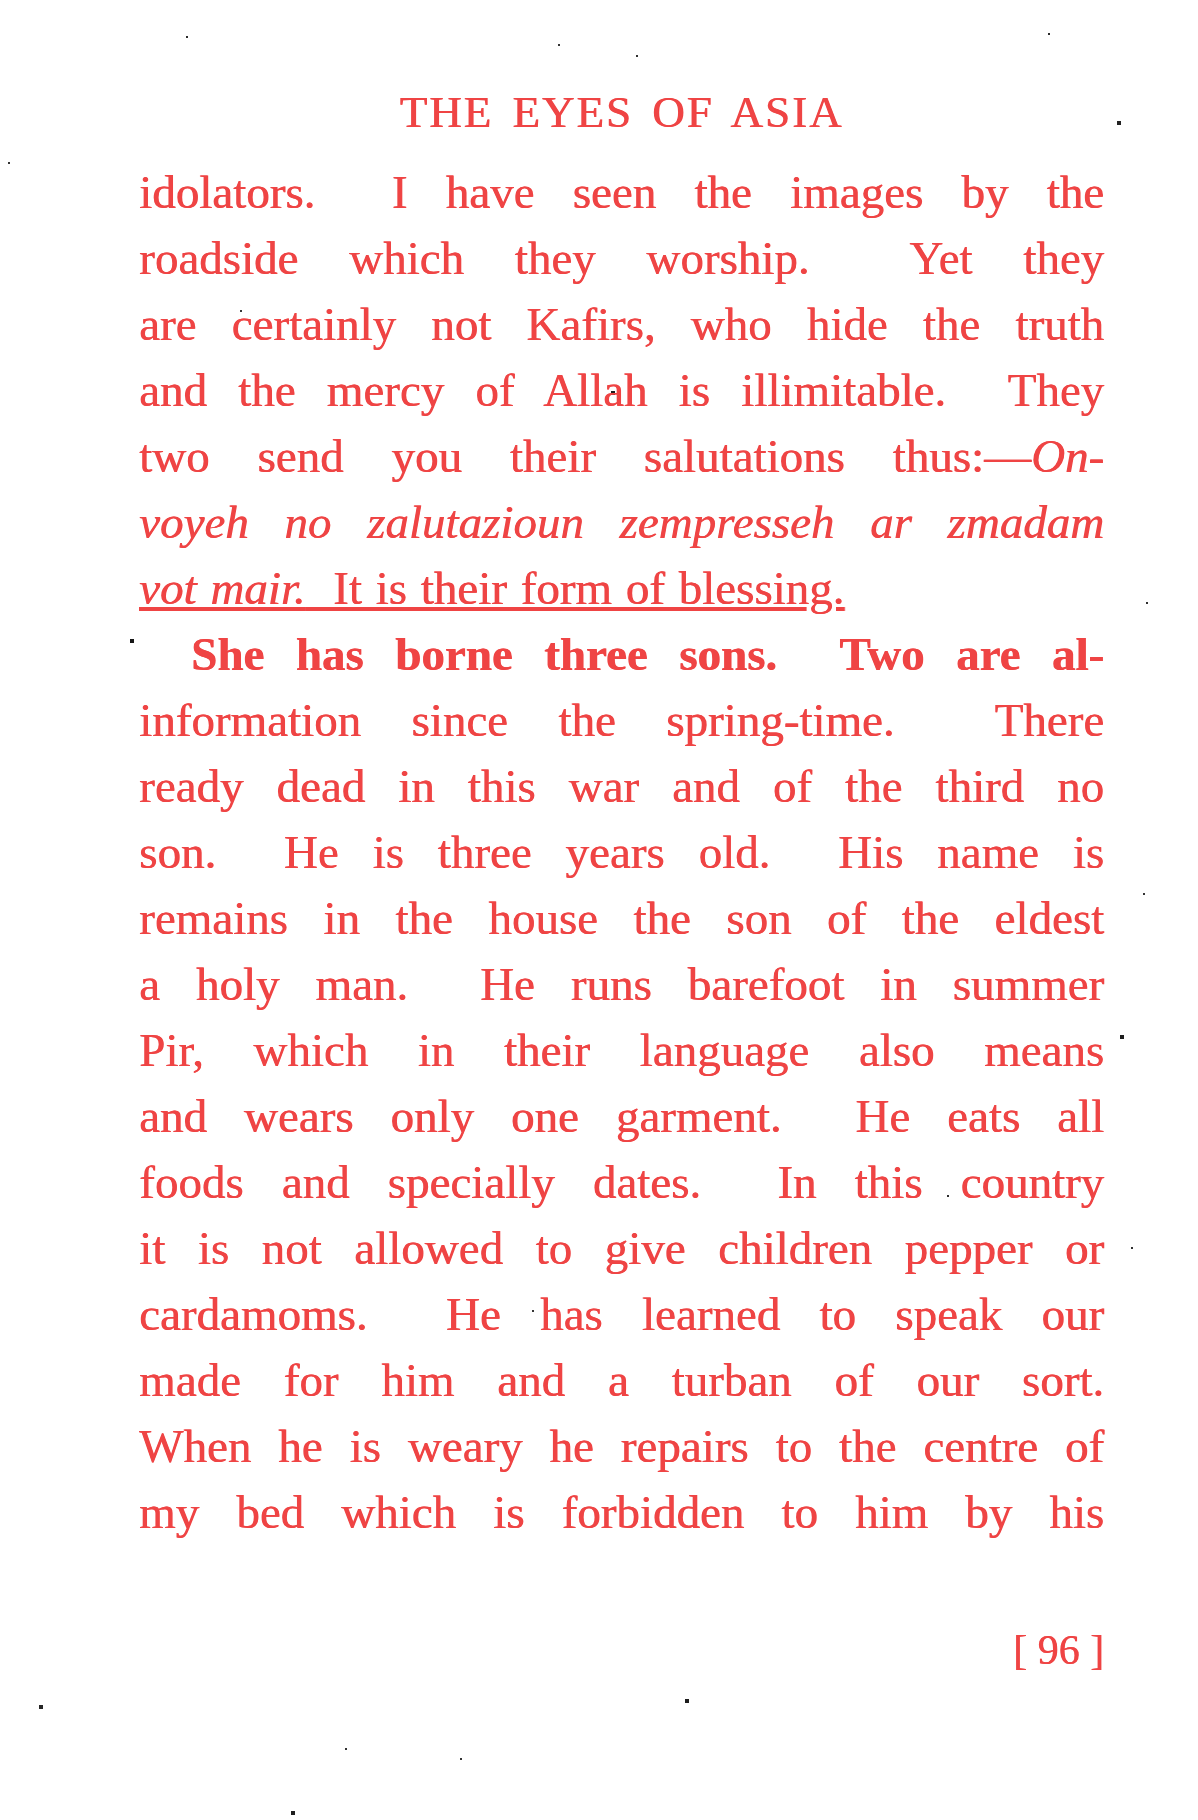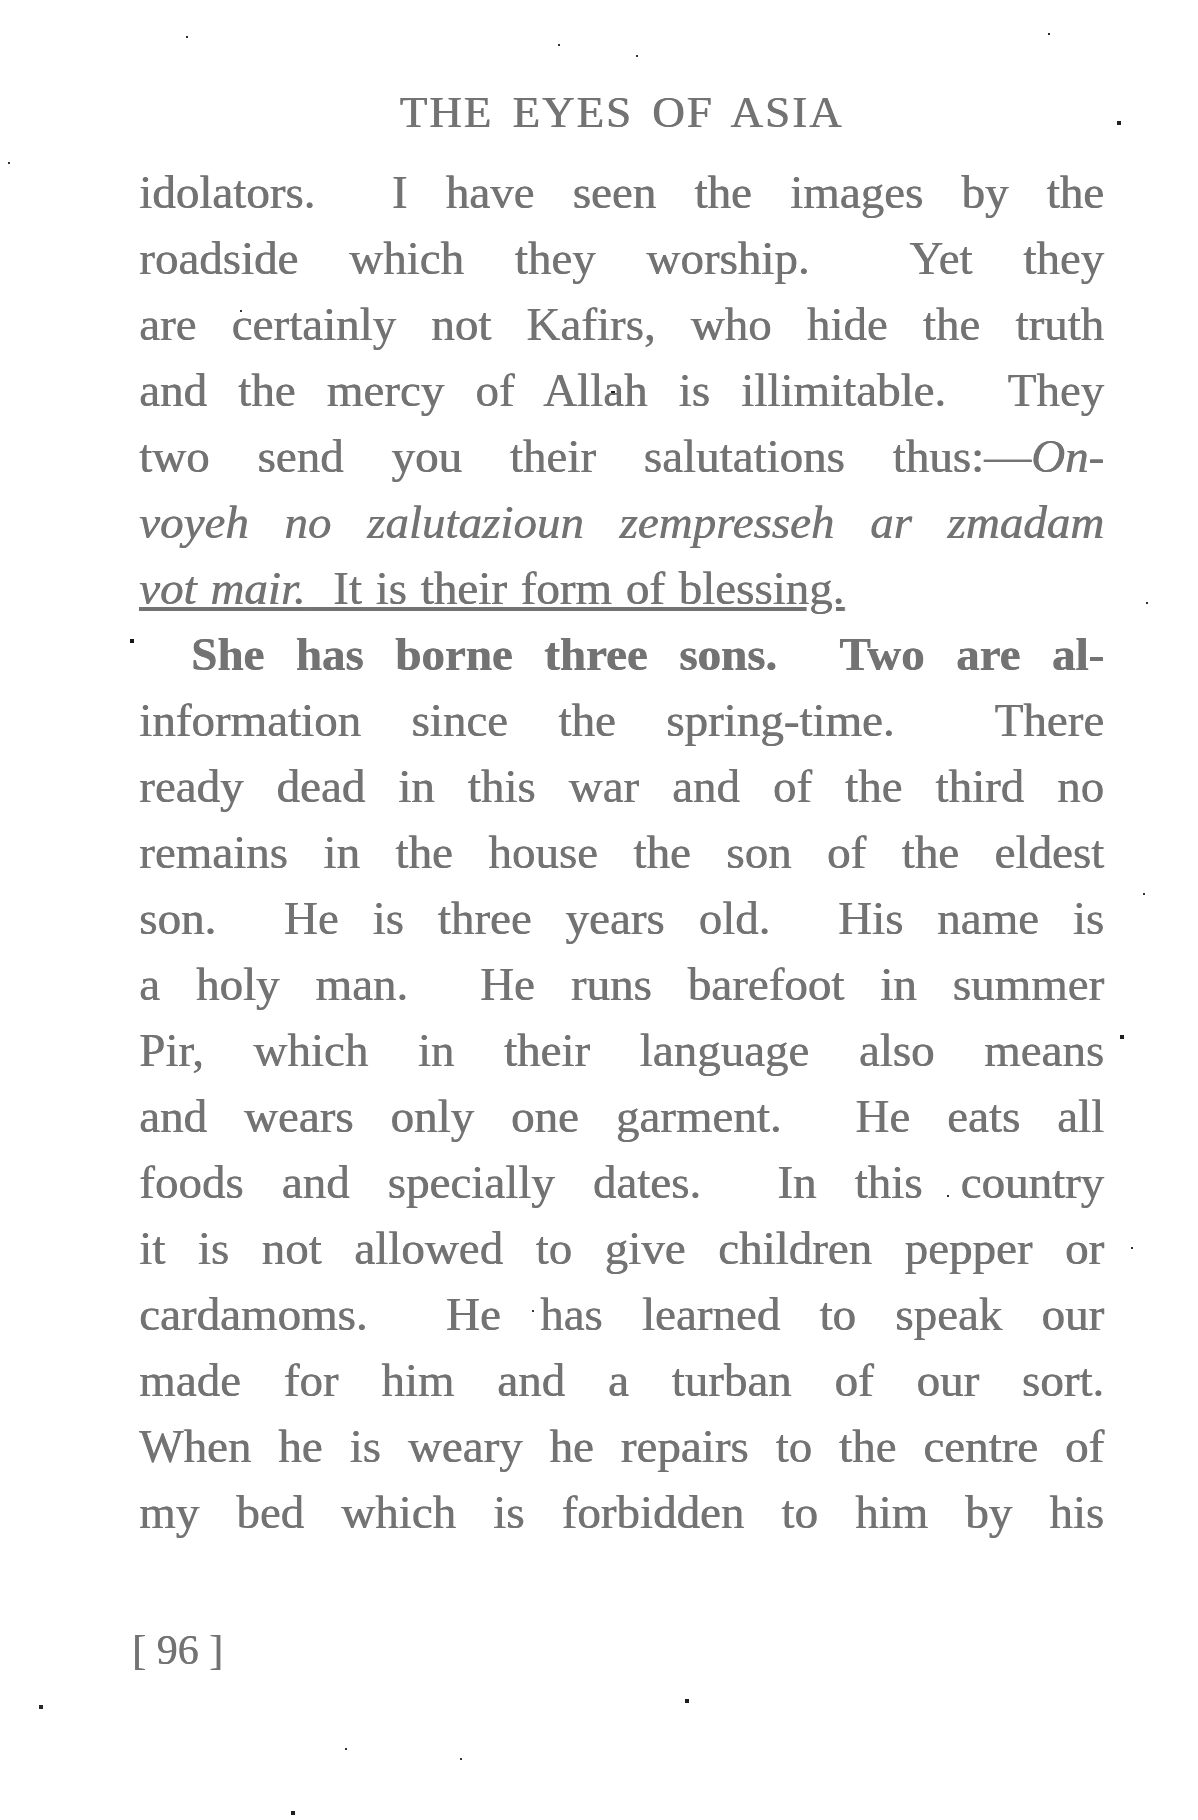--- a/index.html
+++ b/index.html
@@ -3,21 +3,21 @@
 <meta charset="utf-8">
 <style>
   html, body { margin: 0; padding: 0; background: #e8e8e8; }
   .page {
     position: relative;
     width: 1198px;
     height: 1820px;
     background: #ffffff;
     overflow: hidden;
     font-family: "Liberation Serif", "DejaVu Serif", serif;
-    color: #737373;
+    color: #ef4444;
   }
   .page-header {
     position: absolute;
     left: 139px;
     top: 88px;
     width: 965px;
     text-align: center;
     font-size: 45px;
     line-height: 48px;
     letter-spacing: 2px;
@@ -40,24 +40,24 @@
     word-spacing: 2px;
     white-space: normal;
     text-shadow: 0.6px 0 0 currentColor;
     overflow: visible;
   }
   .line.para-end { text-align-last: left; text-decoration: underline; }
   .line.indent { text-indent: 52px; font-weight: bold; }
   .italic { font-style: italic; }
   .page-number {
     position: absolute;
-    left: 132px;
+    left: 139px;
     top: 1622px;
     width: 965px;
-    text-align: left;
+    text-align: right;
     font-size: 42px;
     line-height: 56px;
     text-shadow: 0.6px 0 0 currentColor;
   }
   
   .specks {
     position: absolute;
     left: 0; top: 0;
     width: 2px; height: 2px;
     background: transparent;
@@ -94,22 +94,22 @@
       <div class="line"><span>idolators.&nbsp; I have seen the images by the</span></div>
       <div class="line"><span>roadside which they worship.&nbsp; Yet they</span></div>
       <div class="line"><span>are certainly not Kafirs, who hide the truth</span></div>
       <div class="line"><span>and the mercy of Allah is illimitable.&nbsp; They</span></div>
       <div class="line"><span>two send you their salutations thus:—</span><span class="italic">On-</span></div>
       <div class="line"><span class="italic">voyeh no zalutazioun zempresseh ar zmadam</span></div>
       <div class="line para-end"><span class="italic">vot mair.</span><span>&nbsp; It is their form of blessing.</span></div>
       <div class="line indent"><span>She has borne three sons.&nbsp; Two are al-</span></div>
       <div class="line"><span>information since the spring-time.&nbsp; There</span></div>
       <div class="line"><span>ready dead in this war and of the third no</span></div>
+      <div class="line"><span>son.&nbsp; He is three years old.&nbsp; His name is</span></div>
       <div class="line"><span>remains in the house the son of the eldest</span></div>
-      <div class="line"><span>son.&nbsp; He is three years old.&nbsp; His name is</span></div>
       <div class="line"><span>a holy man.&nbsp; He runs barefoot in summer</span></div>
       <div class="line"><span>Pir, which in their language also means</span></div>
       <div class="line"><span>and wears only one garment.&nbsp; He eats all</span></div>
       <div class="line"><span>foods and specially dates.&nbsp; In this country</span></div>
       <div class="line"><span>it is not allowed to give children pepper or</span></div>
       <div class="line"><span>cardamoms.&nbsp; He has learned to speak our</span></div>
       <div class="line"><span>made for him and a turban of our sort.</span></div>
       <div class="line"><span>When he is weary he repairs to the centre of</span></div>
       <div class="line"><span>my bed which is forbidden to him by his</span></div>
     </div>

